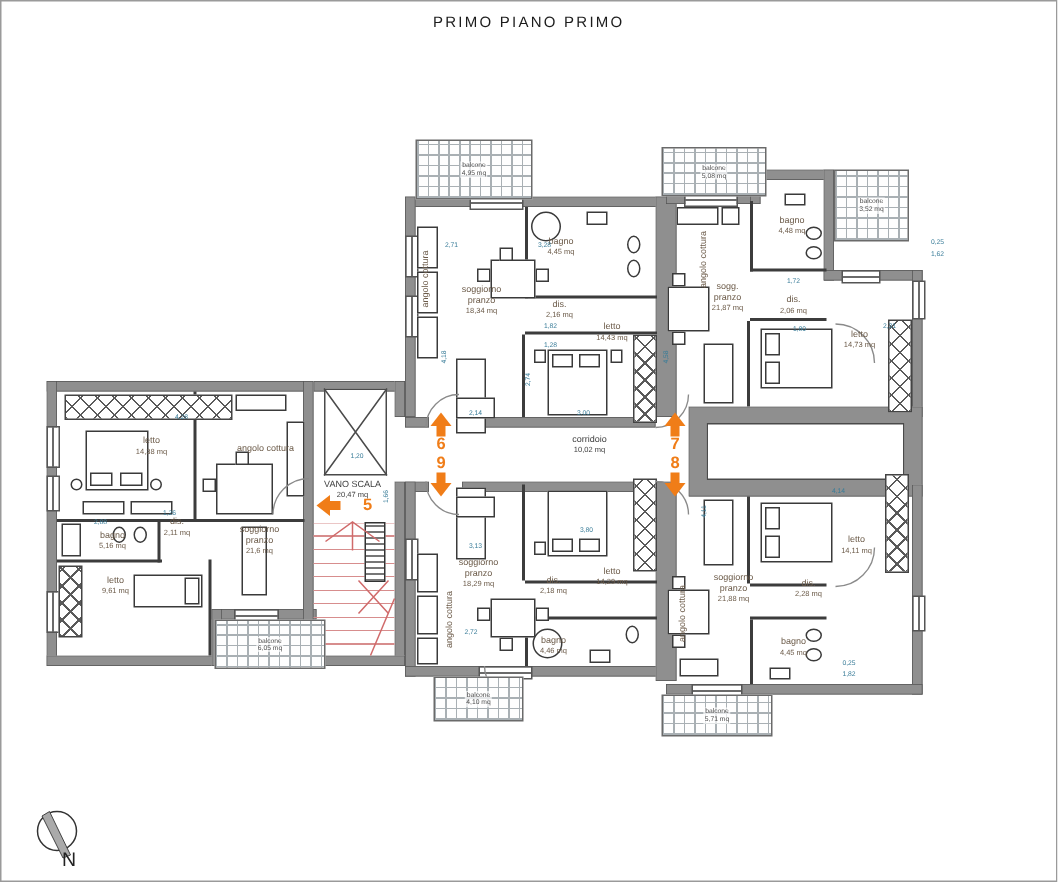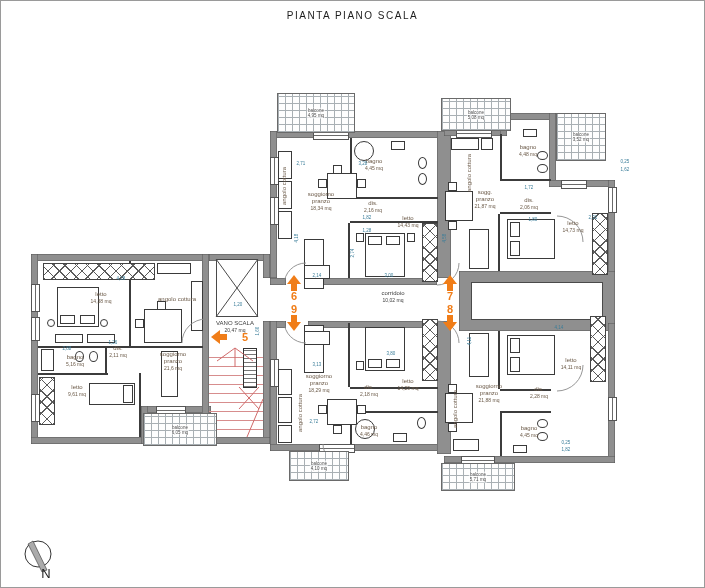--- a/index.html
+++ b/index.html
@@ -52,21 +52,21 @@
         border-bottom:7px solid transparent;border-right:9px solid #f07d18;}
   .earrow.left::after{content:"";position:absolute;left:9px;top:4px;width:7px;height:6px;background:#f07d18;}
   .north{position:absolute;font-size:13px;color:#222;transform:translate(-50%,-50%);}
   svg.overlay{position:absolute;left:0;top:0;pointer-events:none;}
 </style>
 </head>
 <body>
 
 <div class="canvas" id="plan">
 
-  <div class="title">PIANTA PIANO SCALA</div>
+  <div class="title">PRIMO PIANO PRIMO</div>
 
   <div class="w" style="left:30px;top:253px;width:178px;height:7px"></div>
   <div class="w" style="left:30px;top:253px;width:7px;height:190px"></div>
   <div class="w" style="left:30px;top:436px;width:117px;height:7px"></div>
   <div class="w" style="left:140px;top:405px;width:70px;height:7px"></div>
   <div class="w" style="left:140px;top:405px;width:7px;height:38px"></div>
   <div class="w" style="left:201px;top:253px;width:7px;height:190px"></div>
 
   <div class="w" style="left:208px;top:253px;width:61px;height:7px"></div>
   <div class="w" style="left:262px;top:253px;width:7px;height:24px"></div>

